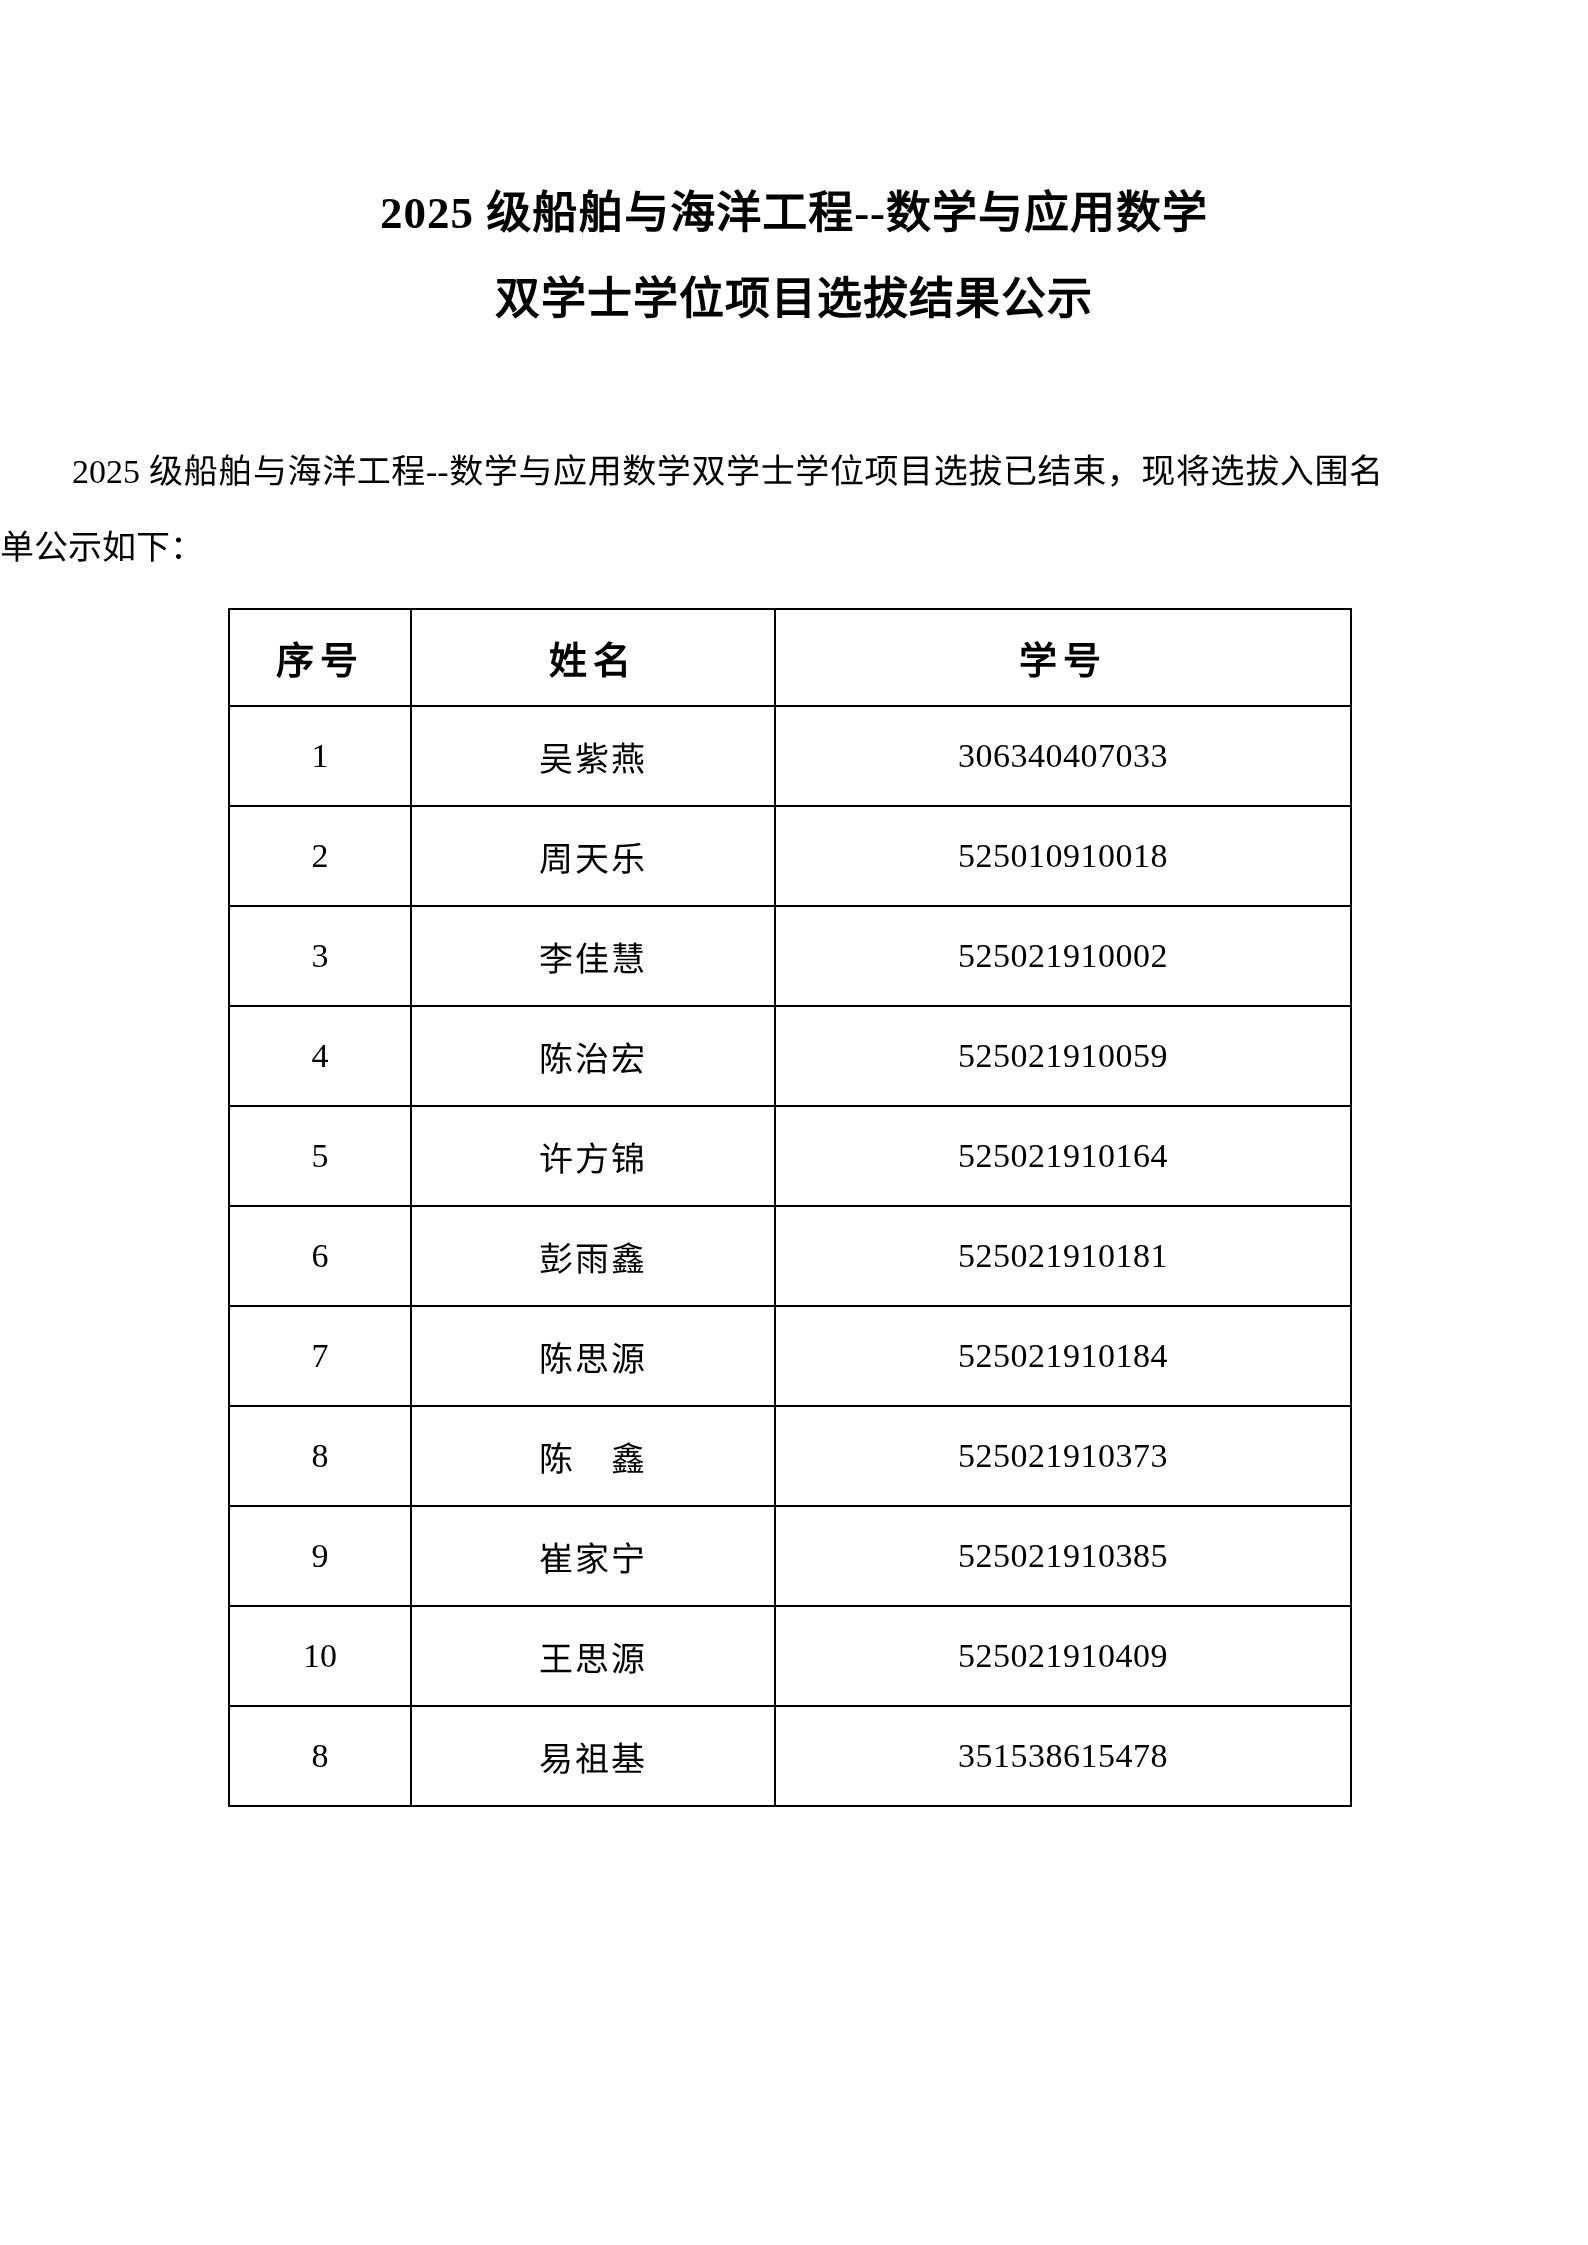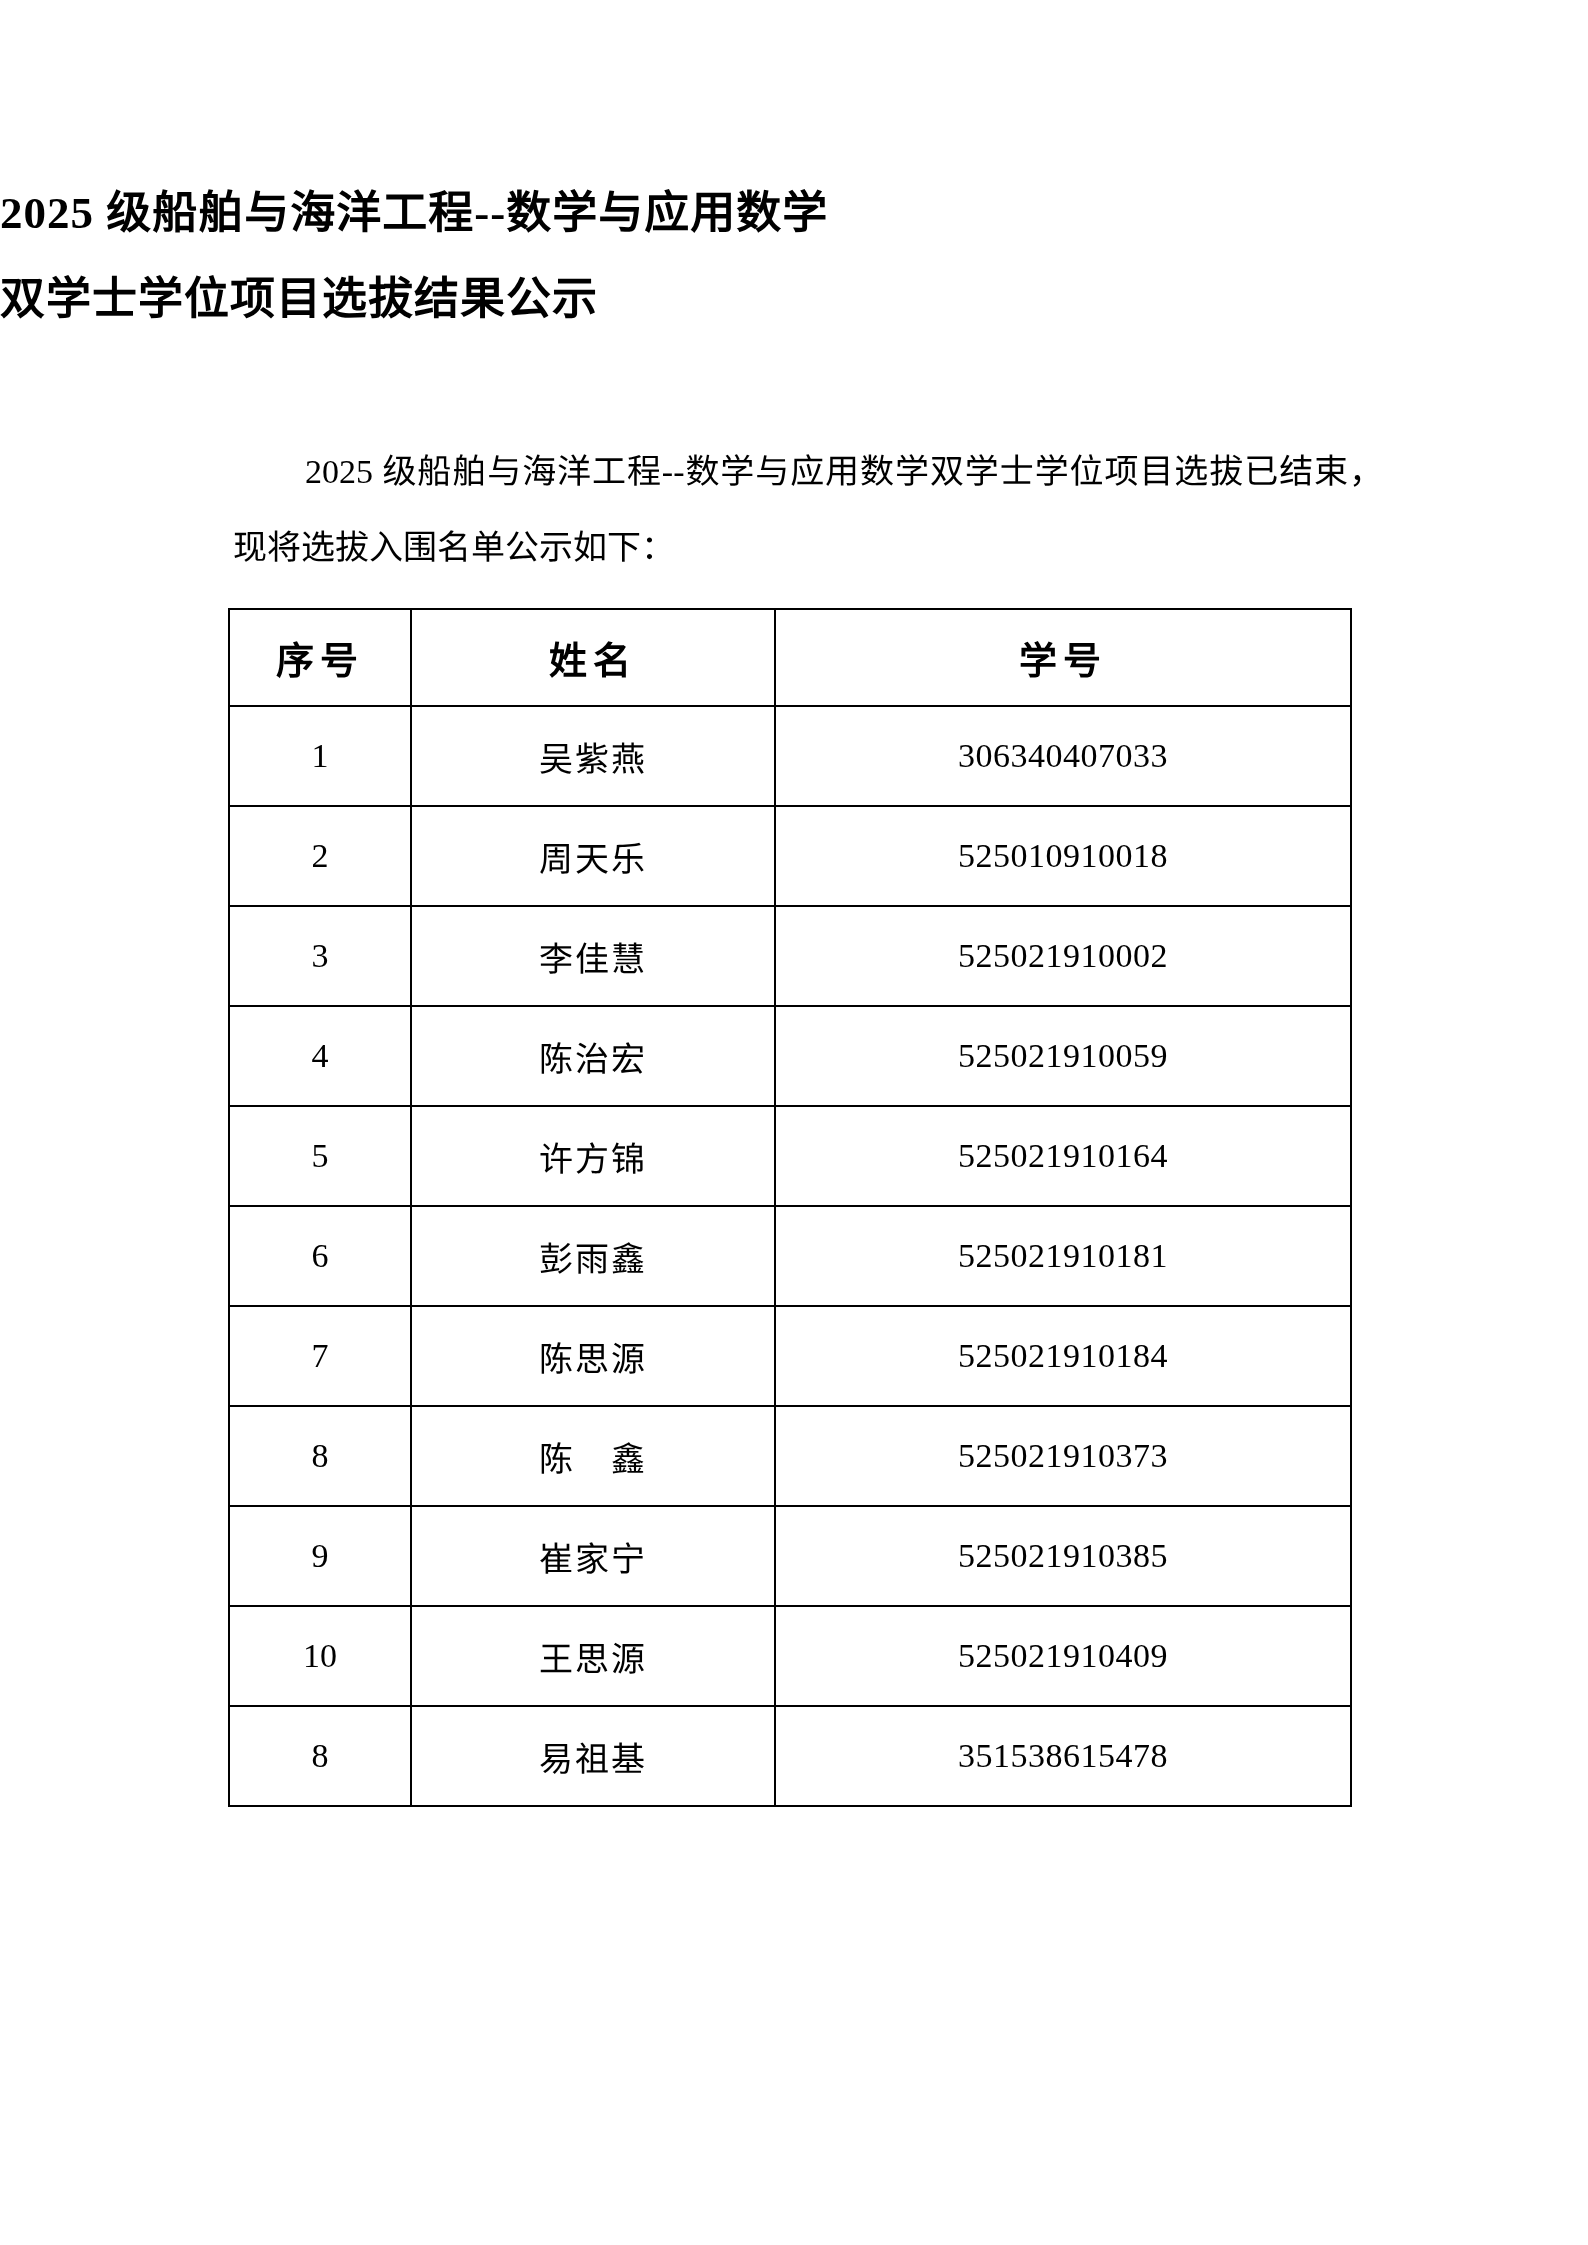--- a/index.html
+++ b/index.html
@@ -17,31 +17,31 @@
   }
   .page {
     width: 1588px;
     height: 2245px;
     box-sizing: border-box;
     padding: 0;
     position: relative;
   }
   .title-block {
     margin-top: 170px;
+    text-align: center;
   }
   .title-line {
     font-size: 45px;
     font-weight: bold;
     letter-spacing: 1px;
     line-height: 86px;
     font-family: "Liberation Serif", "DejaVu Serif", serif;
   }
   .body-block {
     margin-top: 92px;
-    padding-left: 233px;
     padding-right: 205px;
   }
   .para {
     font-size: 34px;
     line-height: 76px;
     text-align: justify;
     text-indent: 72px;
     font-family: "Liberation Serif", "DejaVu Serif", serif;
   }
   table.roster {

